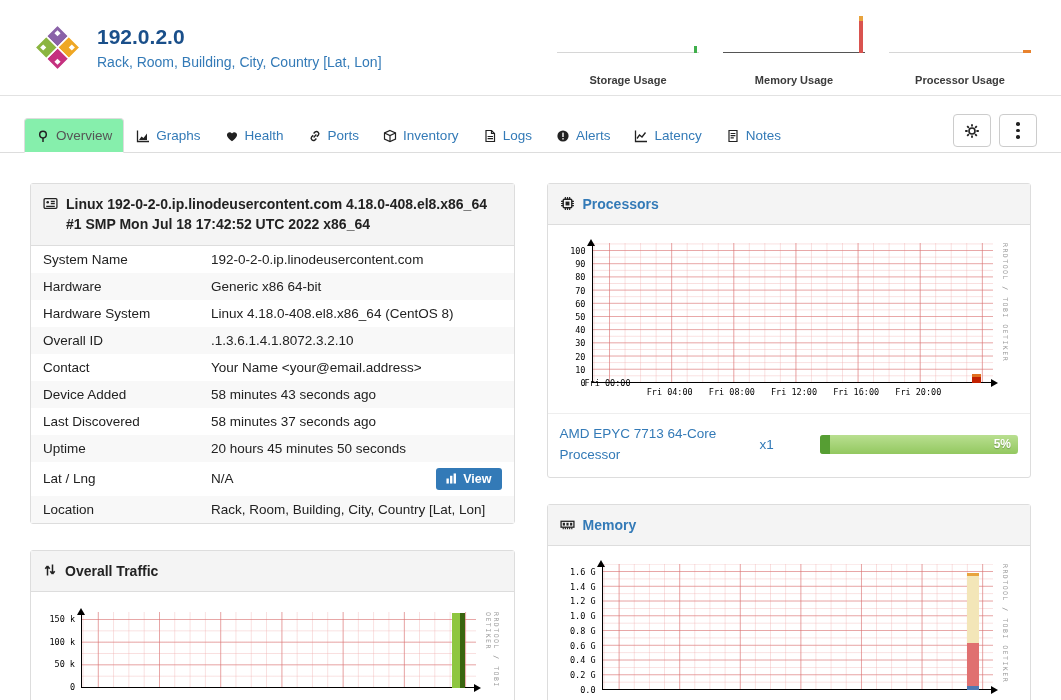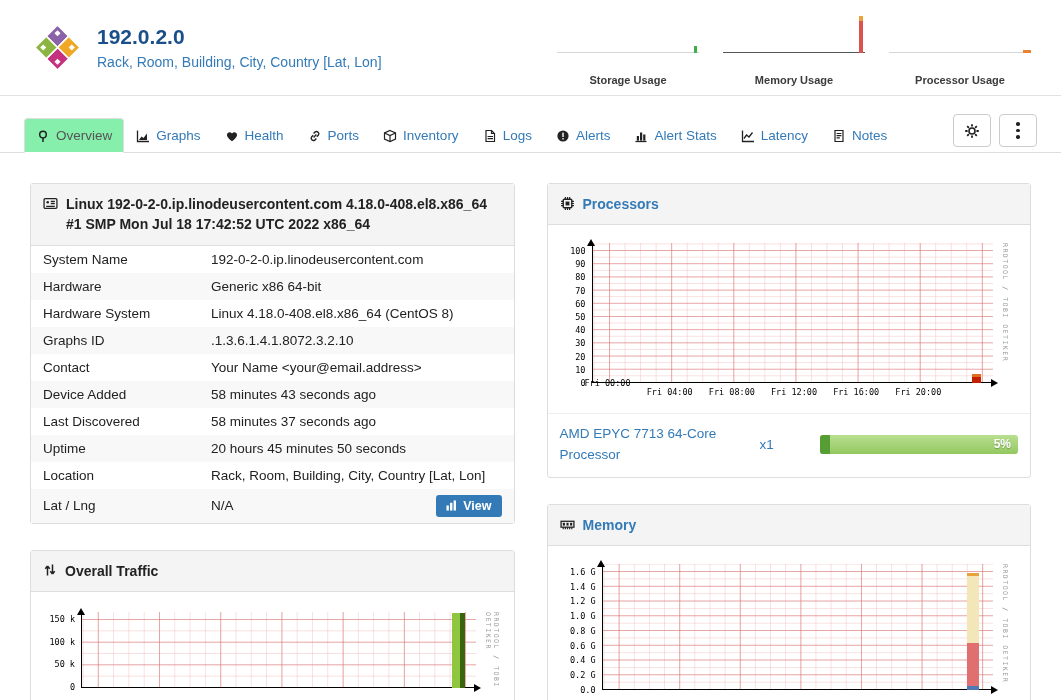--- a/index.html
+++ b/index.html
@@ -180,31 +180,20 @@
   </a>
   <a class="tab">
     <span class="ticon">
       <svg viewBox="0 0 14 14" width="14" height="14">
           <circle cx="7" cy="7" r="5.6" fill="#222"></circle>
           <rect x="6.3" y="3.6" width="1.4" height="4.4" fill="#fff"></rect>
           <rect x="6.3" y="9.1" width="1.4" height="1.4" fill="#fff"></rect>
         </svg>
     </span>
     <span>Alerts</span>
-  </a>
-  <a class="tab">
-    <span class="ticon">
-      <svg viewBox="0 0 14 14" width="14" height="14">
-          <path d="M1.5 12.5 H12.5" stroke="#222" stroke-width="1.3"></path>
-          <rect x="2.8" y="7" width="2.2" height="4.6" fill="#222"></rect>
-          <rect x="6" y="3.5" width="2.2" height="8.1" fill="#222"></rect>
-          <rect x="9.2" y="5.5" width="2.2" height="6.1" fill="#222"></rect>
-        </svg>
-    </span>
-    <span>Alert Stats</span>
   </a>
   <a class="tab">
     <span class="ticon">
       <svg viewBox="0 0 14 14" width="14" height="14" fill="none" stroke="#222" stroke-width="1.3">
           <path d="M1.5 1.5 V12.5 H13"></path>
           <polyline points="3,9.5 5.5,6 8,8 11.5,3.5"></polyline>
         </svg>
     </span>
     <span>Latency</span>
   </a>
@@ -258,59 +247,59 @@
             </tr>
         <tr>
               <td class="k">Hardware</td>
               <td>Generic x86 64-bit</td>
             </tr>
         <tr>
               <td class="k">Hardware System</td>
               <td>Linux 4.18.0-408.el8.x86_64 (CentOS 8)</td>
             </tr>
         <tr>
-              <td class="k">Graphs ID</td>
+              <td class="k">Overall ID</td>
               <td>.1.3.6.1.4.1.8072.3.2.10</td>
             </tr>
         <tr>
               <td class="k">Contact</td>
               <td>Your Name &lt;your@email.address&gt;</td>
             </tr>
         <tr>
               <td class="k">Device Added</td>
               <td>58 minutes 43 seconds ago</td>
             </tr>
         <tr>
               <td class="k">Last Discovered</td>
               <td>58 minutes 37 seconds ago</td>
             </tr>
         <tr>
               <td class="k">Uptime</td>
               <td>20 hours 45 minutes 50 seconds</td>
-            </tr>
-        <tr>
-              <td class="k">Location</td>
-              <td>Rack, Room, Building, City, Country [Lat, Lon]</td>
             </tr>
         <tr>
           <td class="k">Lat / Lng</td>
           <td class="v-flex">
             <span>N/A</span>
             <button class="view-btn">
               <span>
                 <svg viewBox="0 0 12 12" width="11" height="11">
                       <rect x="0.5" y="6" width="2.6" height="5.5" fill="#fff"></rect>
                       <rect x="4.4" y="3" width="2.6" height="8.5" fill="#fff"></rect>
                       <rect x="8.3" y="0.5" width="2.6" height="11" fill="#fff"></rect>
                     </svg>
               </span>
               <span>View</span>
             </button>
           </td>
         </tr>
+        <tr>
+              <td class="k">Location</td>
+              <td>Rack, Room, Building, City, Country [Lat, Lon]</td>
+            </tr>
       </tbody>
         </table>
     </section>
 
     <section class="panel">
       <div class="panel-head">
         <span class="ph-icon">
           <svg viewBox="0 0 14 14" width="14" height="14" fill="none" stroke="#222" stroke-width="1.5">
               <path d="M4.5 12.5 V3 M4.5 3 L2.3 5.8 M4.5 3 L6.7 5.8"></path>
               <path d="M9.5 1.5 V11 M9.5 11 L7.3 8.2 M9.5 11 L11.7 8.2"></path>

